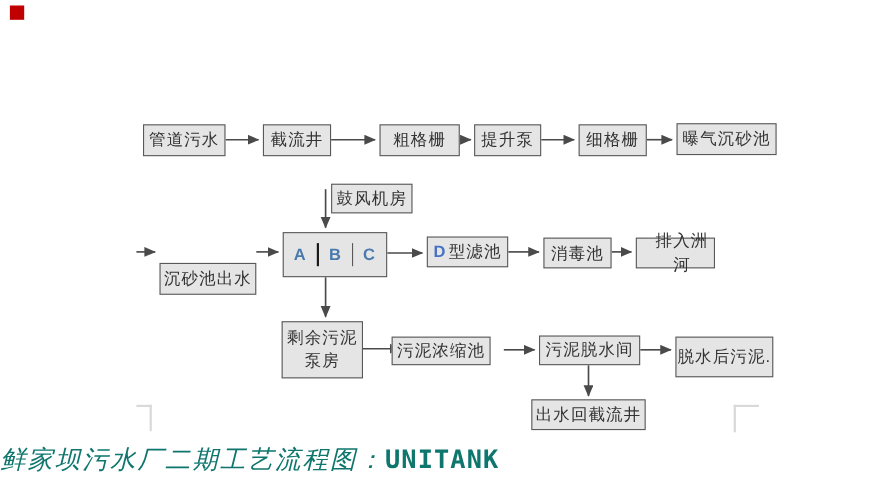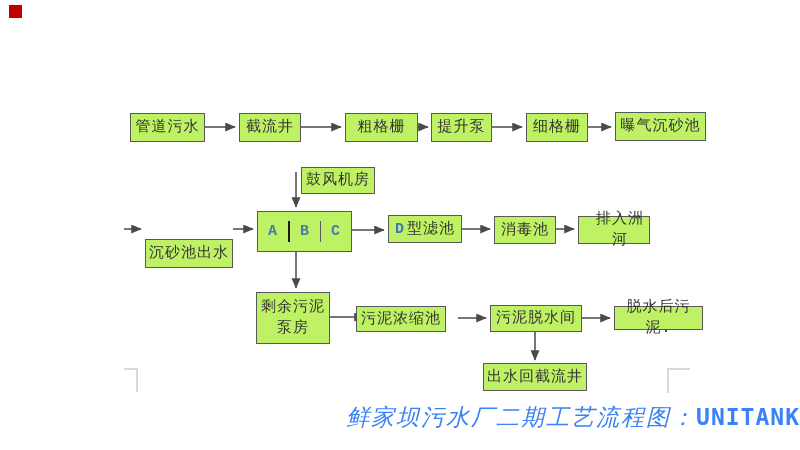--- a/index.html
+++ b/index.html
@@ -1,23 +1,23 @@
 <!DOCTYPE html>
 <html><head>
 <meta charset="utf-8">
 <style>
   html,body{margin:0;padding:0;background:#fff;}
   #page{position:relative;width:800px;height:450px;background:#ffffff;overflow:hidden;
         font-family:"Liberation Sans","DejaVu Sans",sans-serif;}
 
   .red-marker{position:absolute;left:9px;top:5px;width:13px;height:13px;background:#c00000;}
 
-  .box{position:absolute;box-sizing:border-box;border:1.5px solid #595959;background:#bef264;
+  .box{position:absolute;box-sizing:border-box;border:1.5px solid #595959;background:#e5e5e5;
        display:flex;align-items:center;justify-content:center;
-       font-size:15px;color:#333;text-align:center;line-height:21px;letter-spacing:1px;font-family:Liberation Mono, monospace;}
+       font-size:15px;color:#333;text-align:center;line-height:21px;letter-spacing:1px;}
 
   
   .n-pipe      {left:130px;top:113px;width:75px;height:29px;}
   .n-intercept {left:239px;top:113px;width:62px;height:29px;}
   .n-coarse    {left:345px;top:113px;width:73px;height:29px;}
   .n-lift      {left:431px;top:113px;width:61px;height:29px;text-align:right;}
   .n-fine      {left:526px;top:113px;width:62px;height:29px;}
   .n-grit      {left:615px;top:112px;width:91px;height:29px;}
   
   .n-blower    {left:301px;top:167px;width:74px;height:27px;}
@@ -28,33 +28,33 @@
   .n-unitank .cell-a{border-right:2.5px solid #1a1a1a;}
   .n-unitank .cell-b{border-right:1.5px solid #595959;}
   .n-dfilter   {left:388px;top:215px;width:74px;height:28px;}
   .n-dfilter .d-blue{color:#4472c4;font-weight:bold;margin-right:2px;}
   .n-disinfect {left:494px;top:216px;width:62px;height:28px;}
   .n-discharge {left:578px;top:216px;width:72px;height:28px;padding-left:12px;}
   
   .n-surplus   {left:256px;top:292px;width:74px;height:52px;padding:2px;}
   .n-thicken   {left:356px;top:306px;width:90px;height:26px;}
   .n-dewater   {left:490px;top:305px;width:92px;height:27px;}
-  .n-dried     {left:614px;top:306px;width:89px;height:24px;}
+  .n-dried     {left:614px;top:306px;width:89px;height:37px;}
   .n-return    {left:483px;top:363px;width:104px;height:28px;}
 
   svg.arrows{position:absolute;left:0;top:0;width:800px;height:450px;pointer-events:none;}
 
   .corner{position:absolute;box-sizing:border-box;}
   .corner-left {left:124px;top:368px;width:14px;height:24px;
       border-top:2px solid #d9d9d9;border-right:2px solid #d9d9d9;}
   .corner-right{left:667px;top:368px;width:23px;height:25px;
       border-top:2px solid #d9d9d9;border-left:2px solid #d9d9d9;}
 
-  .caption{position:absolute;left:0;top:402px;width:800px;text-align:right;
-      color:#3b82f6;white-space:nowrap;}
+  .caption{position:absolute;left:0;top:402px;width:800px;text-align:left;
+      color:#0f766e;white-space:nowrap;}
   .caption .zh{font-family:"DejaVu Serif","Liberation Serif",serif;font-style:italic;
       font-size:23px;letter-spacing:2px;}
   .caption .en{font-family:"DejaVu Sans Mono","Liberation Mono",monospace;
       font-size:23px;font-weight:bold;letter-spacing:1px;}
 </style>
 </head>
 <body>
 
 <div id="page">
 

